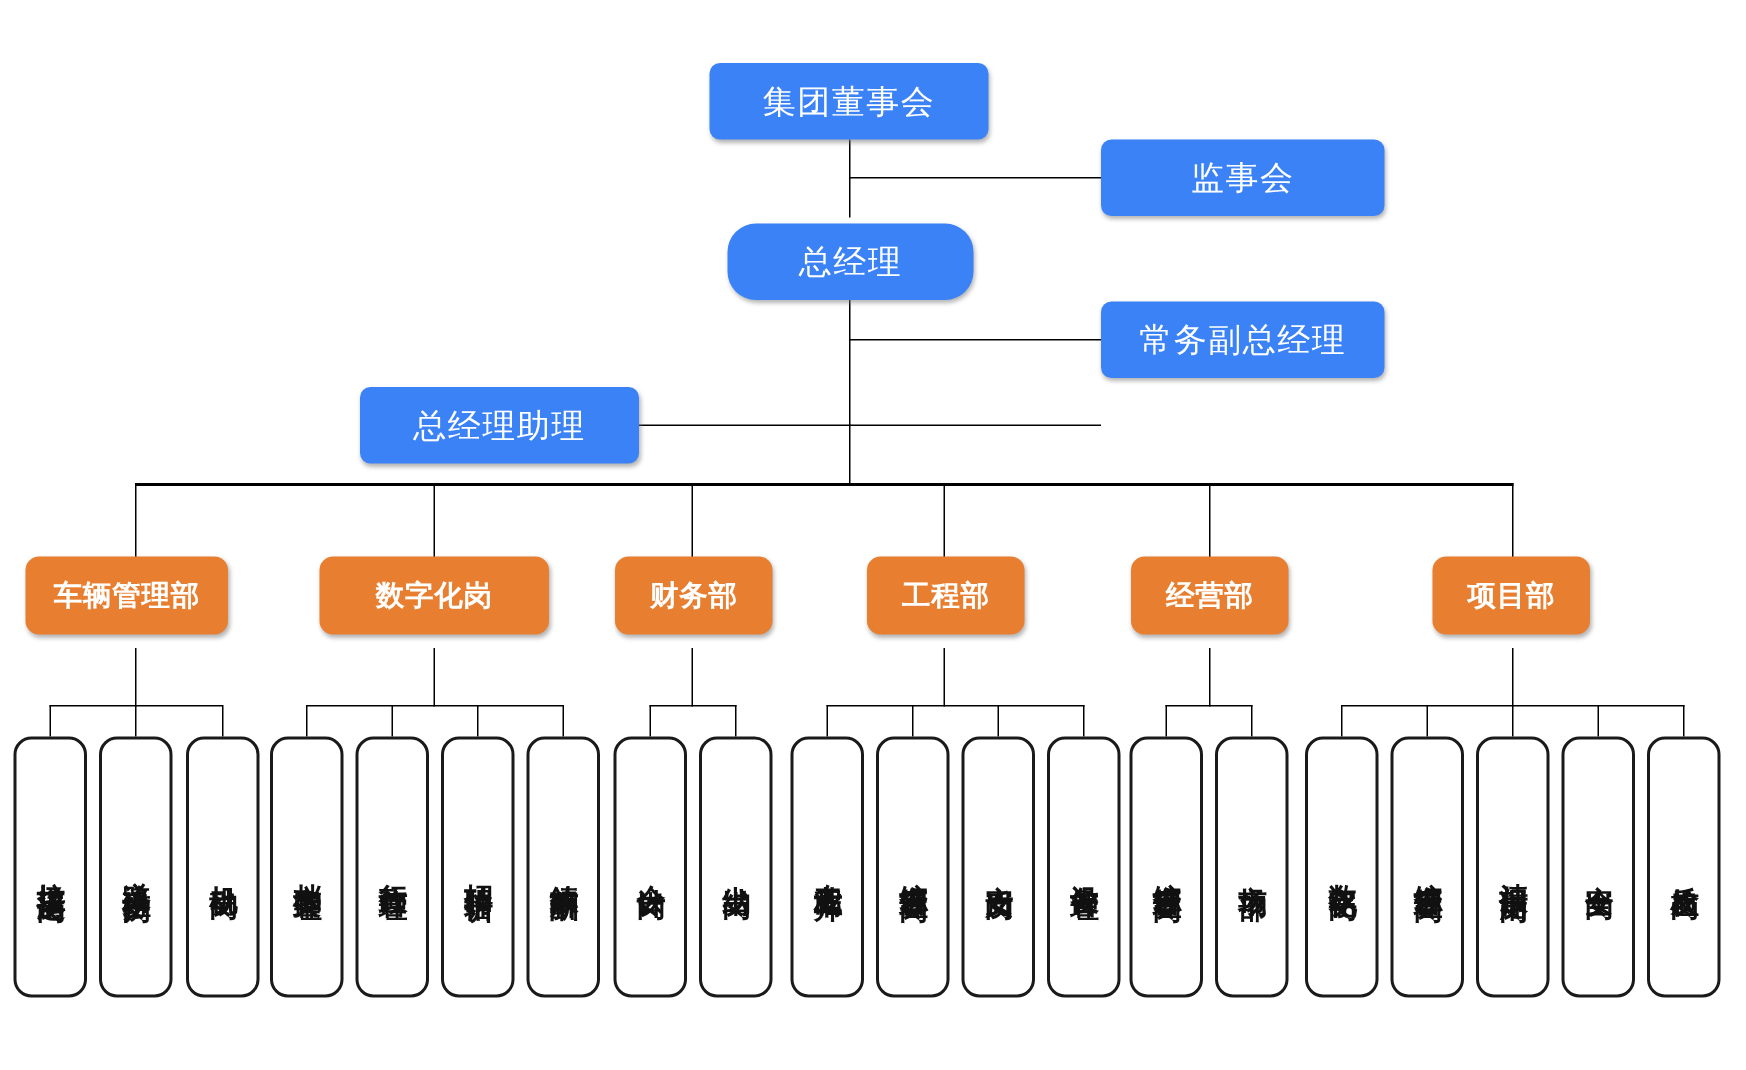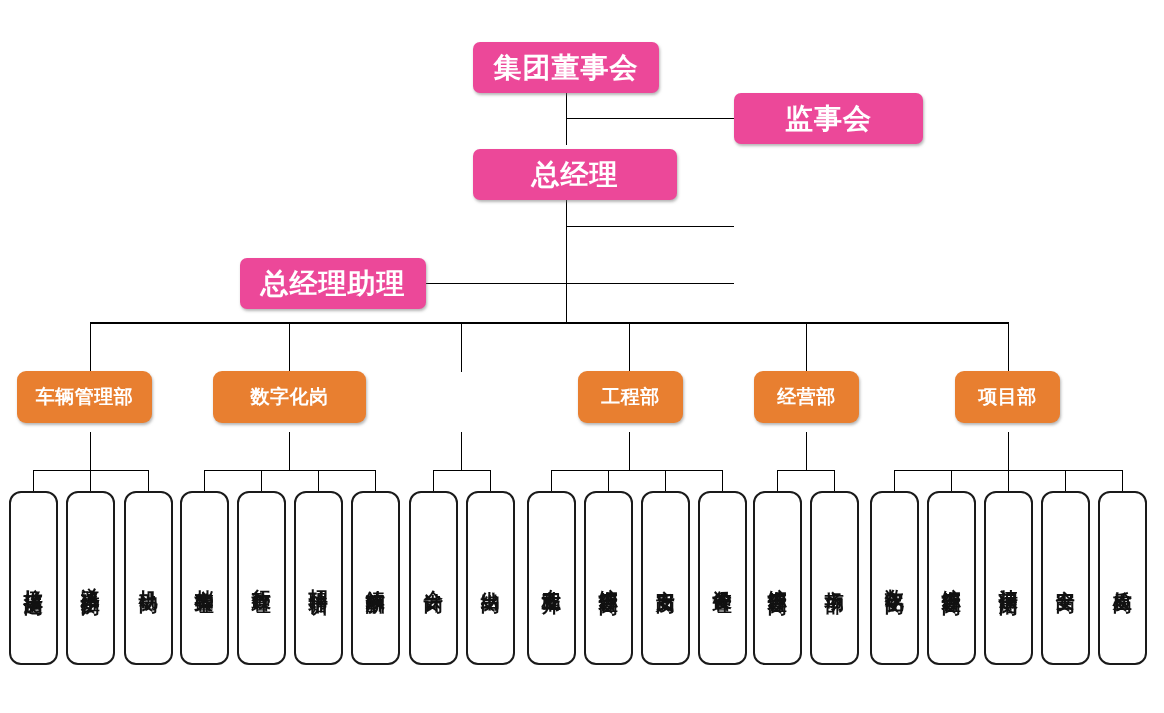--- a/index.html
+++ b/index.html
@@ -30,25 +30,25 @@
   
   .node {
     position: absolute;
     box-sizing: border-box;
     display: flex;
     align-items: center;
     justify-content: center;
     text-align: center;
   }
   .node.blue {
-    background: #ec4899;
+    background: #3b82f6;
     color: #ffffff;
     border-radius: 7px;
-    font-size: 28px;
-    font-weight: 700;
+    font-size: 22px;
+    font-weight: 400;
     letter-spacing: 1px;
     box-shadow: 1px 2px 3px rgba(120,120,120,0.55);
   }
   .node.orange {
     background: #E87F30;
     color: #ffffff;
     border-radius: 9px;
     font-size: 19px;
     font-weight: 700;
     letter-spacing: 0.5px;
@@ -130,28 +130,30 @@
   <div class="line v" style="left:894px; top:470px; height:21px;"></div>
   <div class="line v" style="left:951px; top:470px; height:21px;"></div>
   <div class="line v" style="left:1008px; top:470px; height:21px;"></div>
   <div class="line v" style="left:1065px; top:470px; height:21px;"></div>
   <div class="line v" style="left:1122px; top:470px; height:21px;"></div>
 
   <div class="node blue" style="left:473px; top:42px; width:186px; height:51px;">集团董事会</div>
 
   <div class="node blue" style="left:734px; top:93px; width:189px; height:51px;">监事会</div>
 
-  <div class="node blue" style="left:473px; top:149px; width:204px; height:51px;">总经理</div>
+  <div class="node blue" style="left:485px; top:149px; width:164px; height:51px;border-radius:19px;">总经理</div>
 
+  <div class="node blue" style="left:734px; top:201px; width:189px; height:51px;">常务副总经理</div>
 
 
   <div class="node blue" style="left:240px; top:258px; width:186px; height:51px;">总经理助理</div>
 
   <div class="node orange" style="left:17px; top:371px; width:135px; height:52px;">车辆管理部</div>
   <div class="node orange" style="left:213px; top:371px; width:153px; height:52px;">数字化岗</div>
+  <div class="node orange" style="left:410px; top:371px; width:105px; height:52px;">财务部</div>
   <div class="node orange" style="left:578px; top:371px; width:105px; height:52px;">工程部</div>
   <div class="node orange" style="left:754px; top:371px; width:105px; height:52px;">经营部</div>
   <div class="node orange" style="left:955px; top:371px; width:105px; height:52px;">项目部</div>
 
   <div class="node leaf" style="left:9px; top:491px; width:49px; height:174px;">垃圾清运岗</div>
   <div class="node leaf" style="left:66px; top:491px; width:49px; height:174px;">道路维护岗</div>
   <div class="node leaf" style="left:124px; top:491px; width:49px; height:174px;">机动岗</div>
 
   <div class="node leaf" style="left:180px; top:491px; width:49px; height:174px;">档案管理</div>
   <div class="node leaf" style="left:237px; top:491px; width:49px; height:174px;">行政管理</div>

